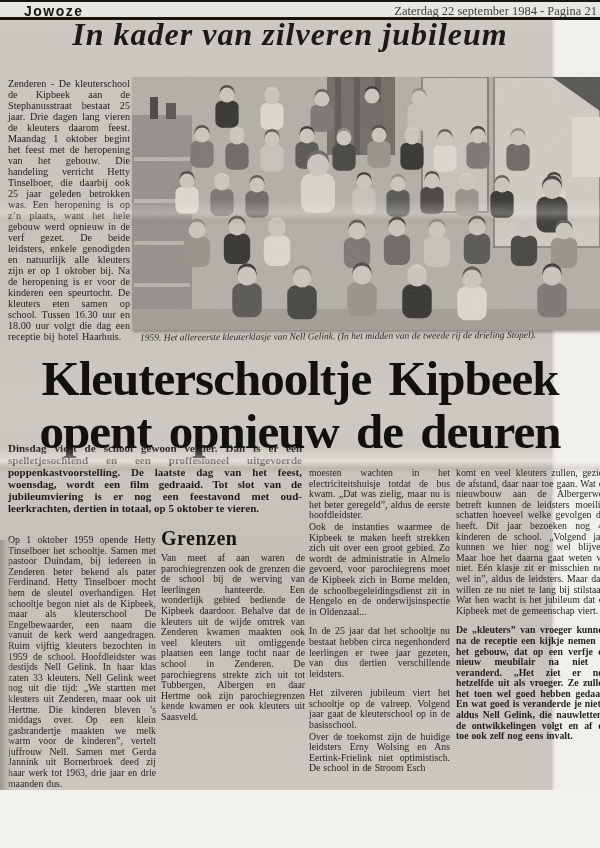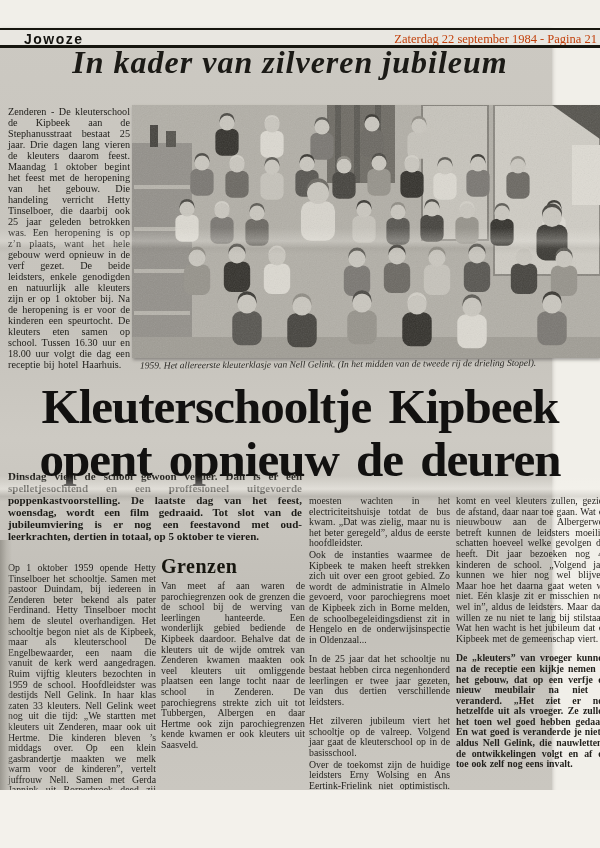--- a/index.html
+++ b/index.html
@@ -11,21 +11,20 @@
     overflow:hidden;
     color:#21201d;
   }
   .scan { position:absolute; inset:0; }
 
   
   .clipping {
     position:absolute; left:0; top:0; width:552px; height:790px;
     background:linear-gradient(180deg,#ccc9c2 0%,#c6c3bc 38%,#cdcac3 52%,#c3c0b9 70%,#cbc8c1 100%);
     box-shadow:0 2px 4px rgba(60,58,52,.35);
-    margin-top:28px;
   }
   .clip-left-edge {
     position:absolute; left:0; top:540px; width:12px; height:308px;
     background:linear-gradient(90deg,#8f8c84 0%,#b5b2aa 55%, rgba(181,178,170,0) 100%);
     opacity:.8;
   }
   .crease {
     position:absolute; left:0; width:600px; height:26px; pointer-events:none;
     background:linear-gradient(180deg,rgba(255,255,255,0) 0%,rgba(244,242,236,.55) 50%,rgba(120,117,110,.18) 78%,rgba(255,255,255,0) 100%);
   }
@@ -37,21 +36,21 @@
     border-top:2px solid #17160f;
   }
   .masthead-rule { position:absolute; left:0; top:15px; width:600px; height:3px; background:#17160f; }
   .logo {
     position:absolute; left:24px; top:1px;
     font-family:"Liberation Sans", sans-serif;
     font-weight:bold; font-size:14px; letter-spacing:1.5px; color:#14130f;
   }
   .dateline {
     position:absolute; right:3px; top:2px;
-    font-size:12.5px; color:#c2410c;
+    font-size:12.5px; color:#404040;
   }
 
   
   .kicker {
     position:absolute; left:0; top:16px; width:580px;
     text-align:center;
     font-style:italic; font-weight:bold; font-size:32px;
     letter-spacing:1px; color:#1b1a16;
   }
 

